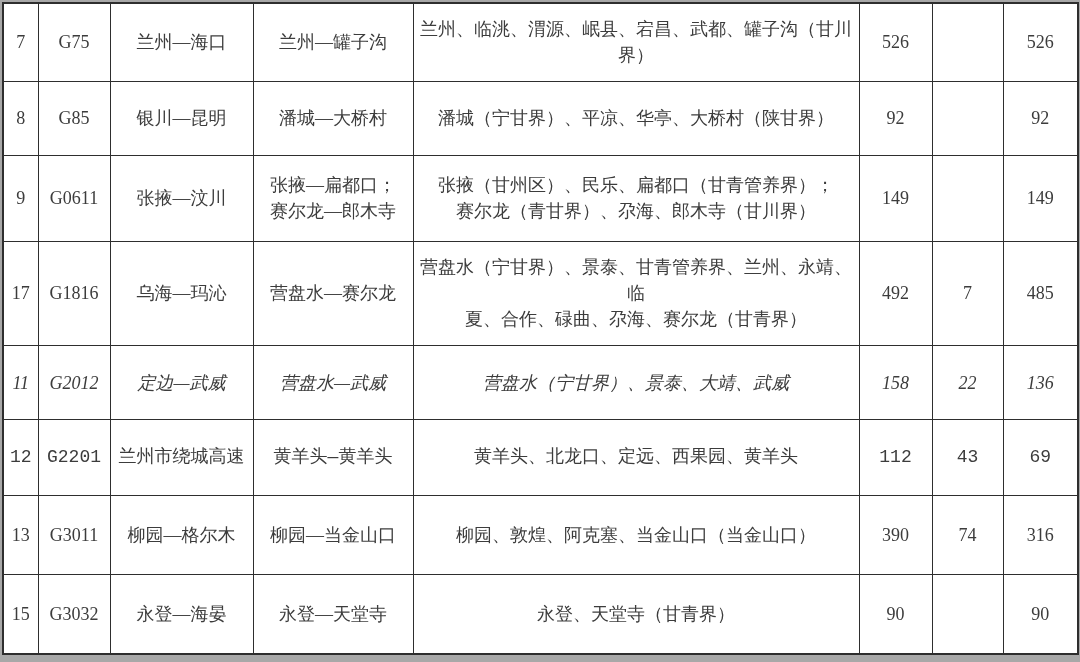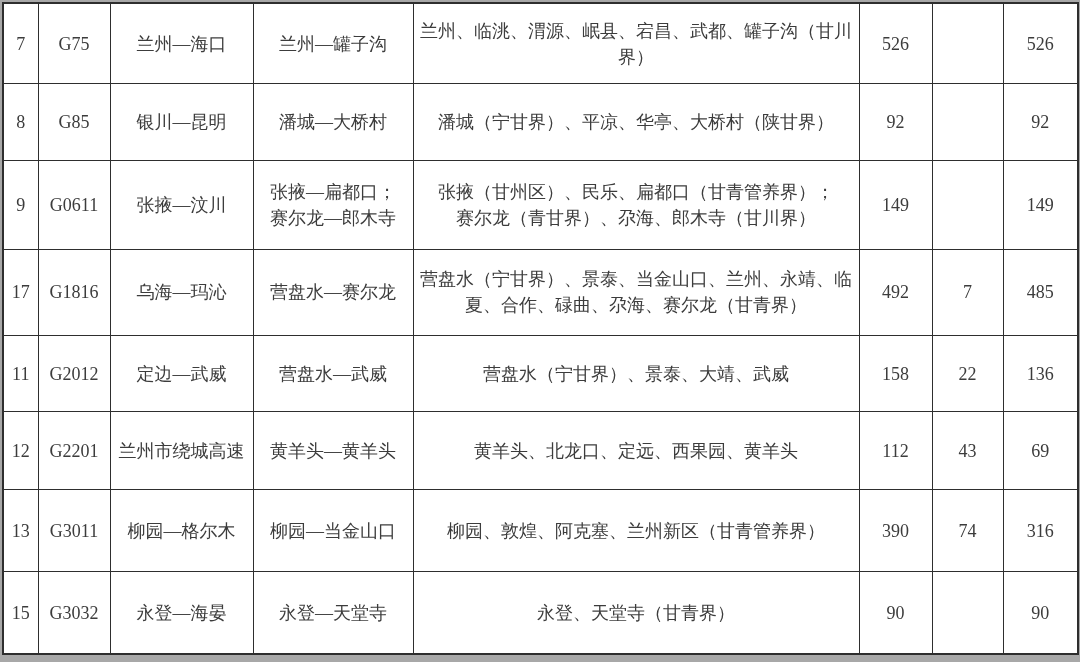--- a/index.html
+++ b/index.html
@@ -36,22 +36,22 @@
     padding:0 2px 0 8px;
     white-space:pre-line;
     margin-top:12px;
   }
   td.c-sec{white-space:pre-line;}
   
   tbody tr:nth-child(1){height:59px;}
   tbody tr:nth-child(2){height:56px;}
   tbody tr:nth-child(3){height:65px;}
   tbody tr:nth-child(4){height:63px;}
-  tbody tr:nth-child(5){height:56px;}
-  tbody tr:nth-child(6){height:57px;}
+  tbody tr:nth-child(5){height:56px;font-style:italic;}
+  tbody tr:nth-child(6){height:57px;font-family:Liberation Mono, monospace;}
   tbody tr:nth-child(7){height:60px;font-family:Liberation Serif, serif;}
   tbody tr:nth-child(8){height:60px;}
   tbody tr:nth-child(9){height:55px;}
   tbody tr:nth-child(10){height:61px;}
   tbody tr:nth-child(11){height:54px;}
 </style>
 </head>
 <body>
 
 <div class="page">
@@ -98,21 +98,21 @@
 赛尔龙（青甘界）、尕海、郎木寺（甘川界）</td>
         <td class="c-num">149</td>
         <td class="c-num"></td>
         <td class="c-num">149</td>
       </tr>
       <tr>
         <td class="c-no">17</td>
         <td class="c-code">G1816</td>
         <td class="c-route">乌海—玛沁</td>
         <td class="c-sec">营盘水—赛尔龙</td>
-        <td class="c-via">营盘水（宁甘界）、景泰、当金山口、兰州、永靖、临
+        <td class="c-via">营盘水（宁甘界）、景泰、甘青管养界、兰州、永靖、临
 夏、合作、碌曲、尕海、赛尔龙（甘青界）</td>
         <td class="c-num">492</td>
         <td class="c-num">7</td>
         <td class="c-num">485</td>
       </tr>
       <tr>
         <td class="c-no">11</td>
         <td class="c-code">G2012</td>
         <td class="c-route">定边—武威</td>
         <td class="c-sec">营盘水—武威</td>
@@ -129,21 +129,21 @@
         <td class="c-via">黄羊头、北龙口、定远、西果园、黄羊头</td>
         <td class="c-num">112</td>
         <td class="c-num">43</td>
         <td class="c-num">69</td>
       </tr>
       <tr>
         <td class="c-no">13</td>
         <td class="c-code">G3011</td>
         <td class="c-route">柳园—格尔木</td>
         <td class="c-sec">柳园—当金山口</td>
-        <td class="c-via">柳园、敦煌、阿克塞、兰州新区（甘青管养界）</td>
+        <td class="c-via">柳园、敦煌、阿克塞、当金山口（当金山口）</td>
         <td class="c-num">390</td>
         <td class="c-num">74</td>
         <td class="c-num">316</td>
       </tr>
       <tr>
         <td class="c-no">15</td>
         <td class="c-code">G3032</td>
         <td class="c-route">永登—海晏</td>
         <td class="c-sec">永登—天堂寺</td>
         <td class="c-via">永登、天堂寺（甘青界）</td>

